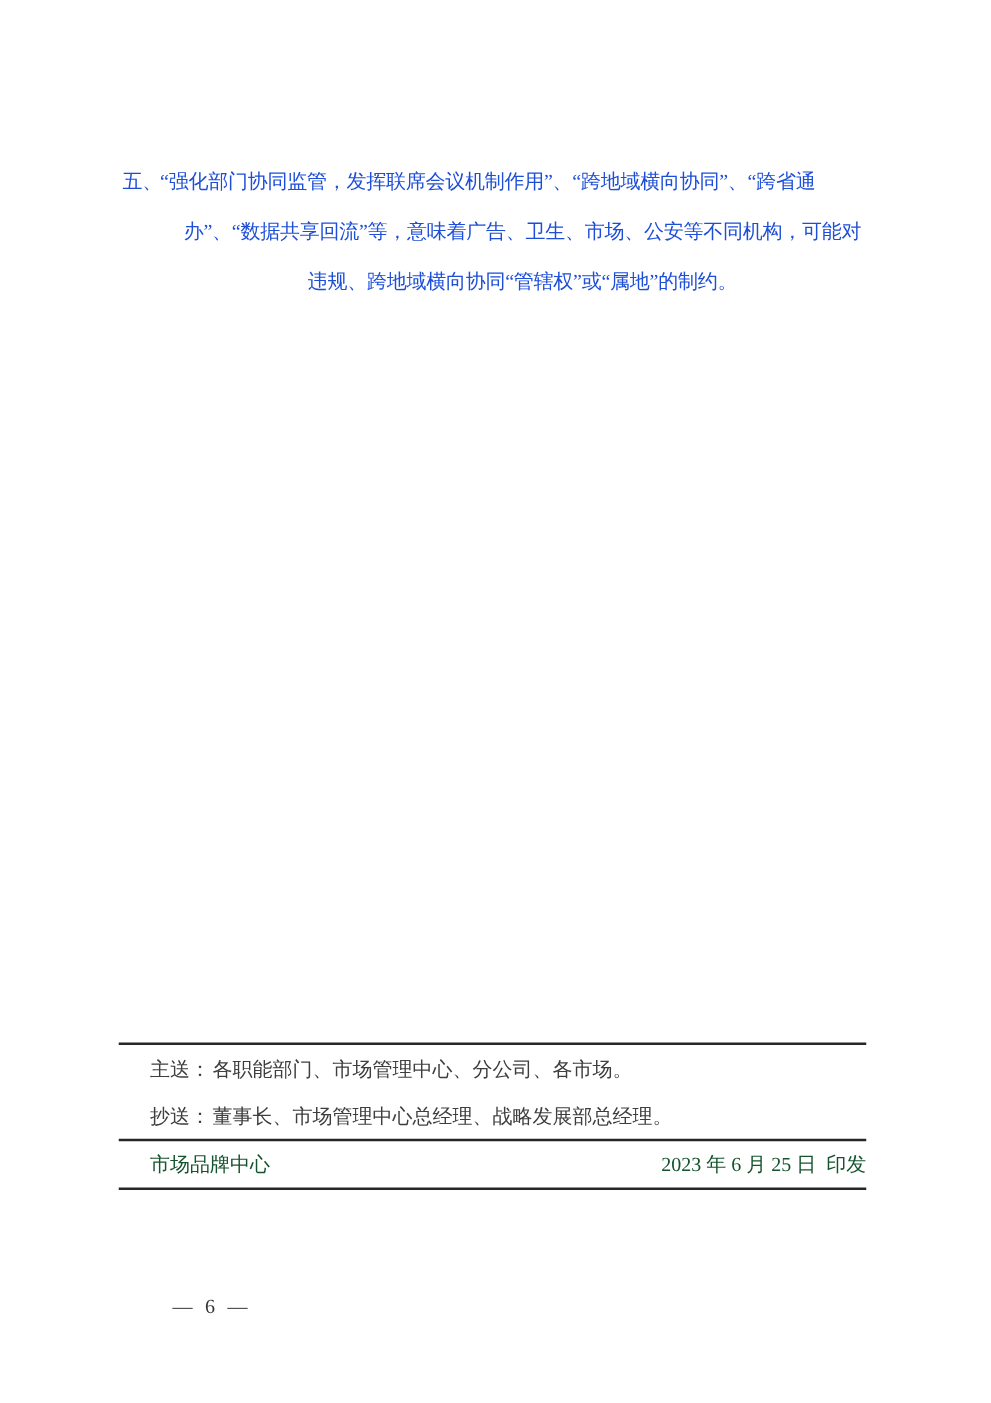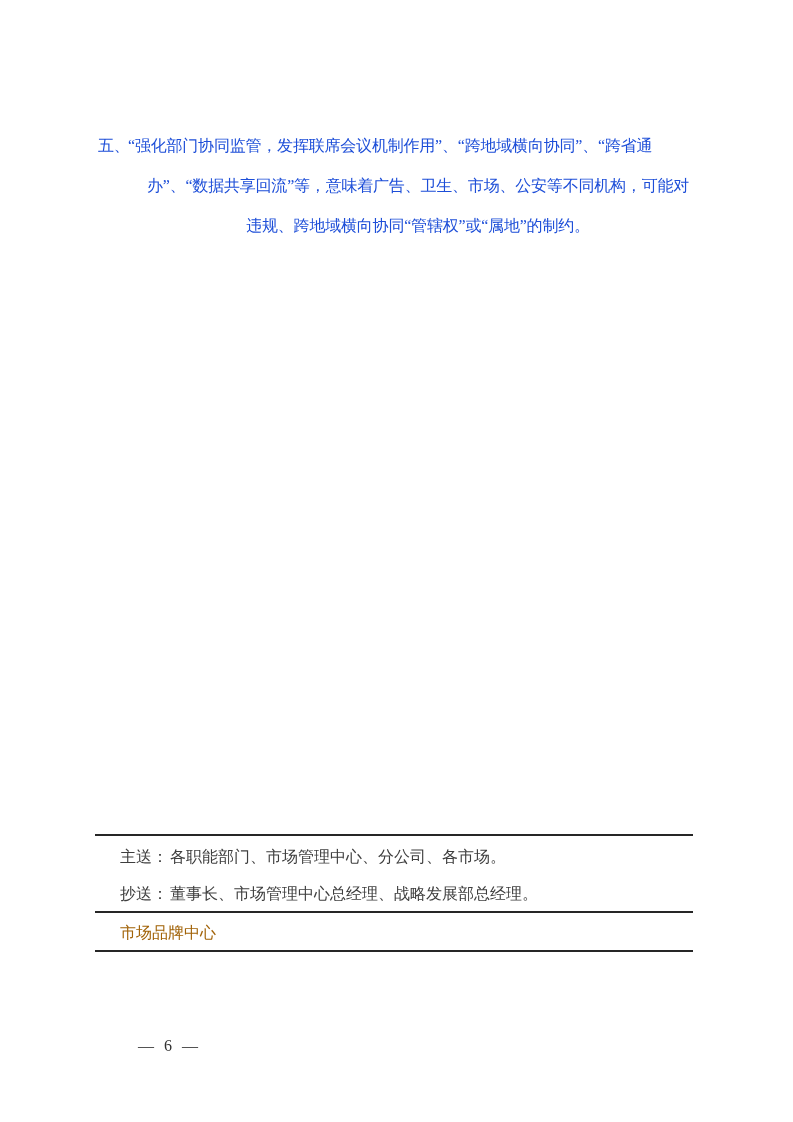--- a/index.html
+++ b/index.html
@@ -91,21 +91,21 @@
   .imprint {
     position: absolute;
     left: 120px;
     top: 917px;
     width: 573px;
     height: 32px;
     line-height: 32px;
     display: flex;
     justify-content: space-between;
     font-size: 16px;
-    color: #a16207;
+    color: #14532d;
   }
   .pre { white-space: pre; }
 
   
   .page-number {
     position: absolute;
     left: 138px;
     top: 1038px;
     font-size: 16px;
     line-height: 16px;
@@ -133,19 +133,20 @@
   </div>
 
   <div class="row row-copy">
     <span class="rlabel">抄送：</span><span>董事长、市场管理中心总经理、战略发展部总经理。</span>
   </div>
 
   <div class="divider d2"></div>
 
   <div class="imprint">
     <span>市场品牌中心</span>
+    <span class="pre">2023 年 6 月 25 日  印发</span>
   </div>
 
   <div class="divider d3"></div>
 
   <div class="page-number">— 6 —</div>
 
 </div>
 
 </body></html>

